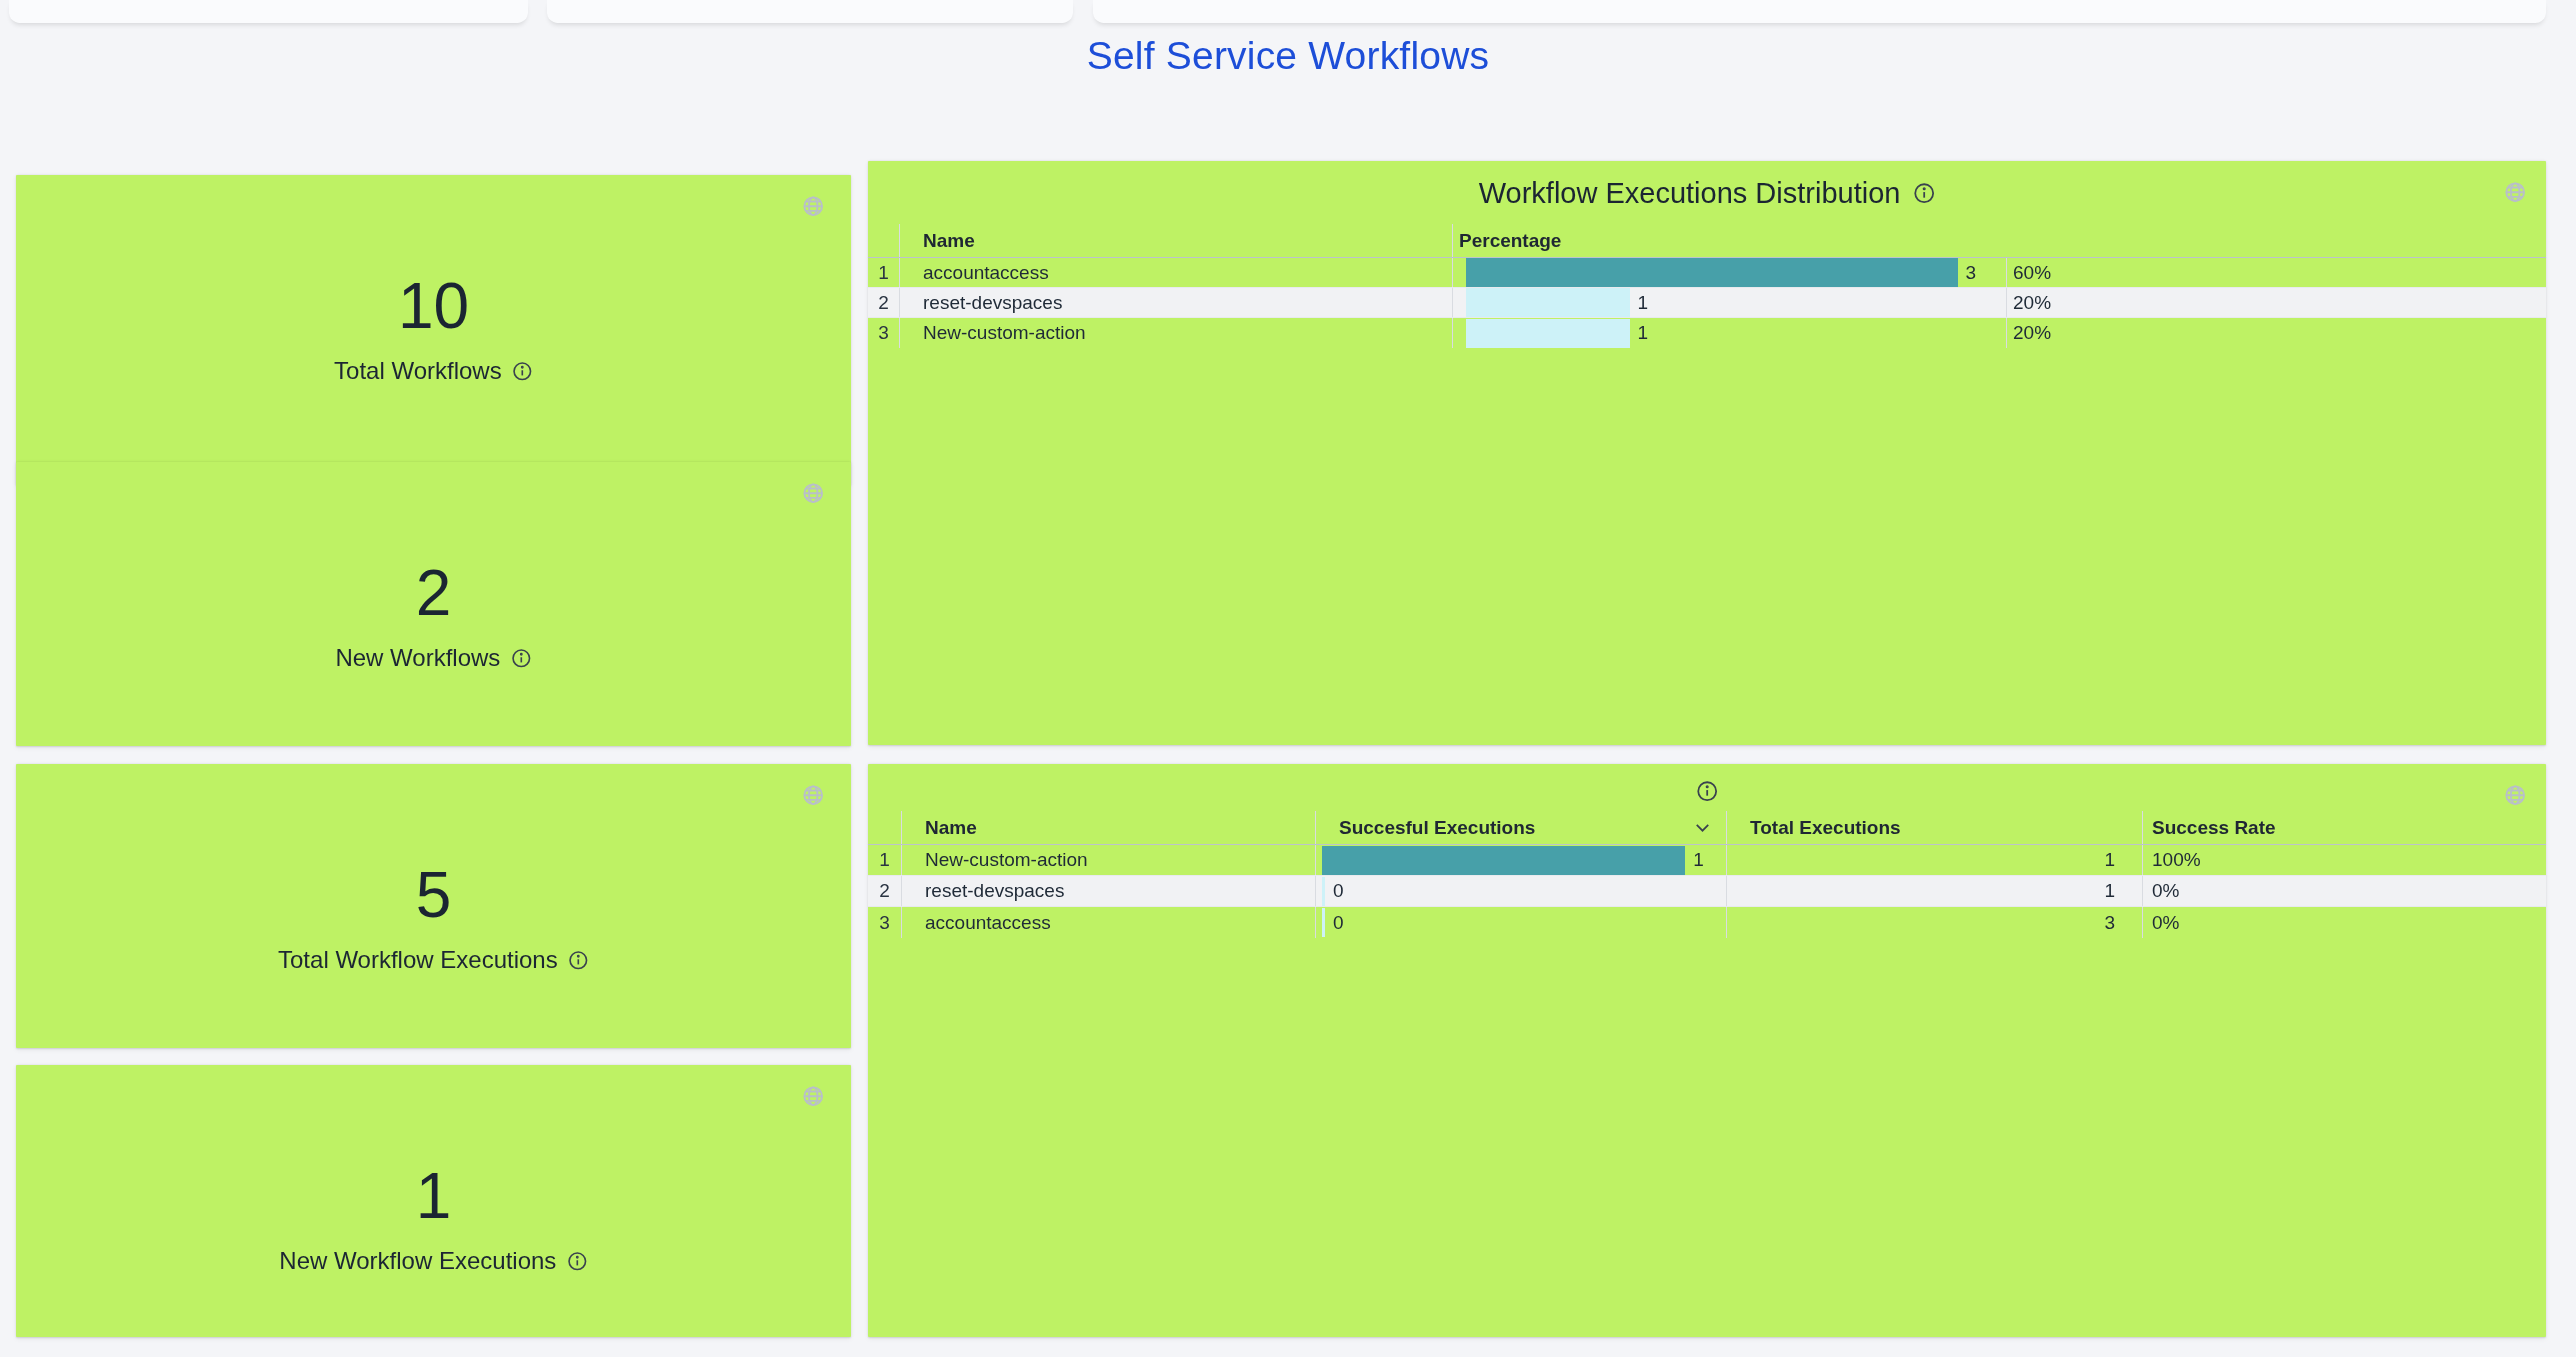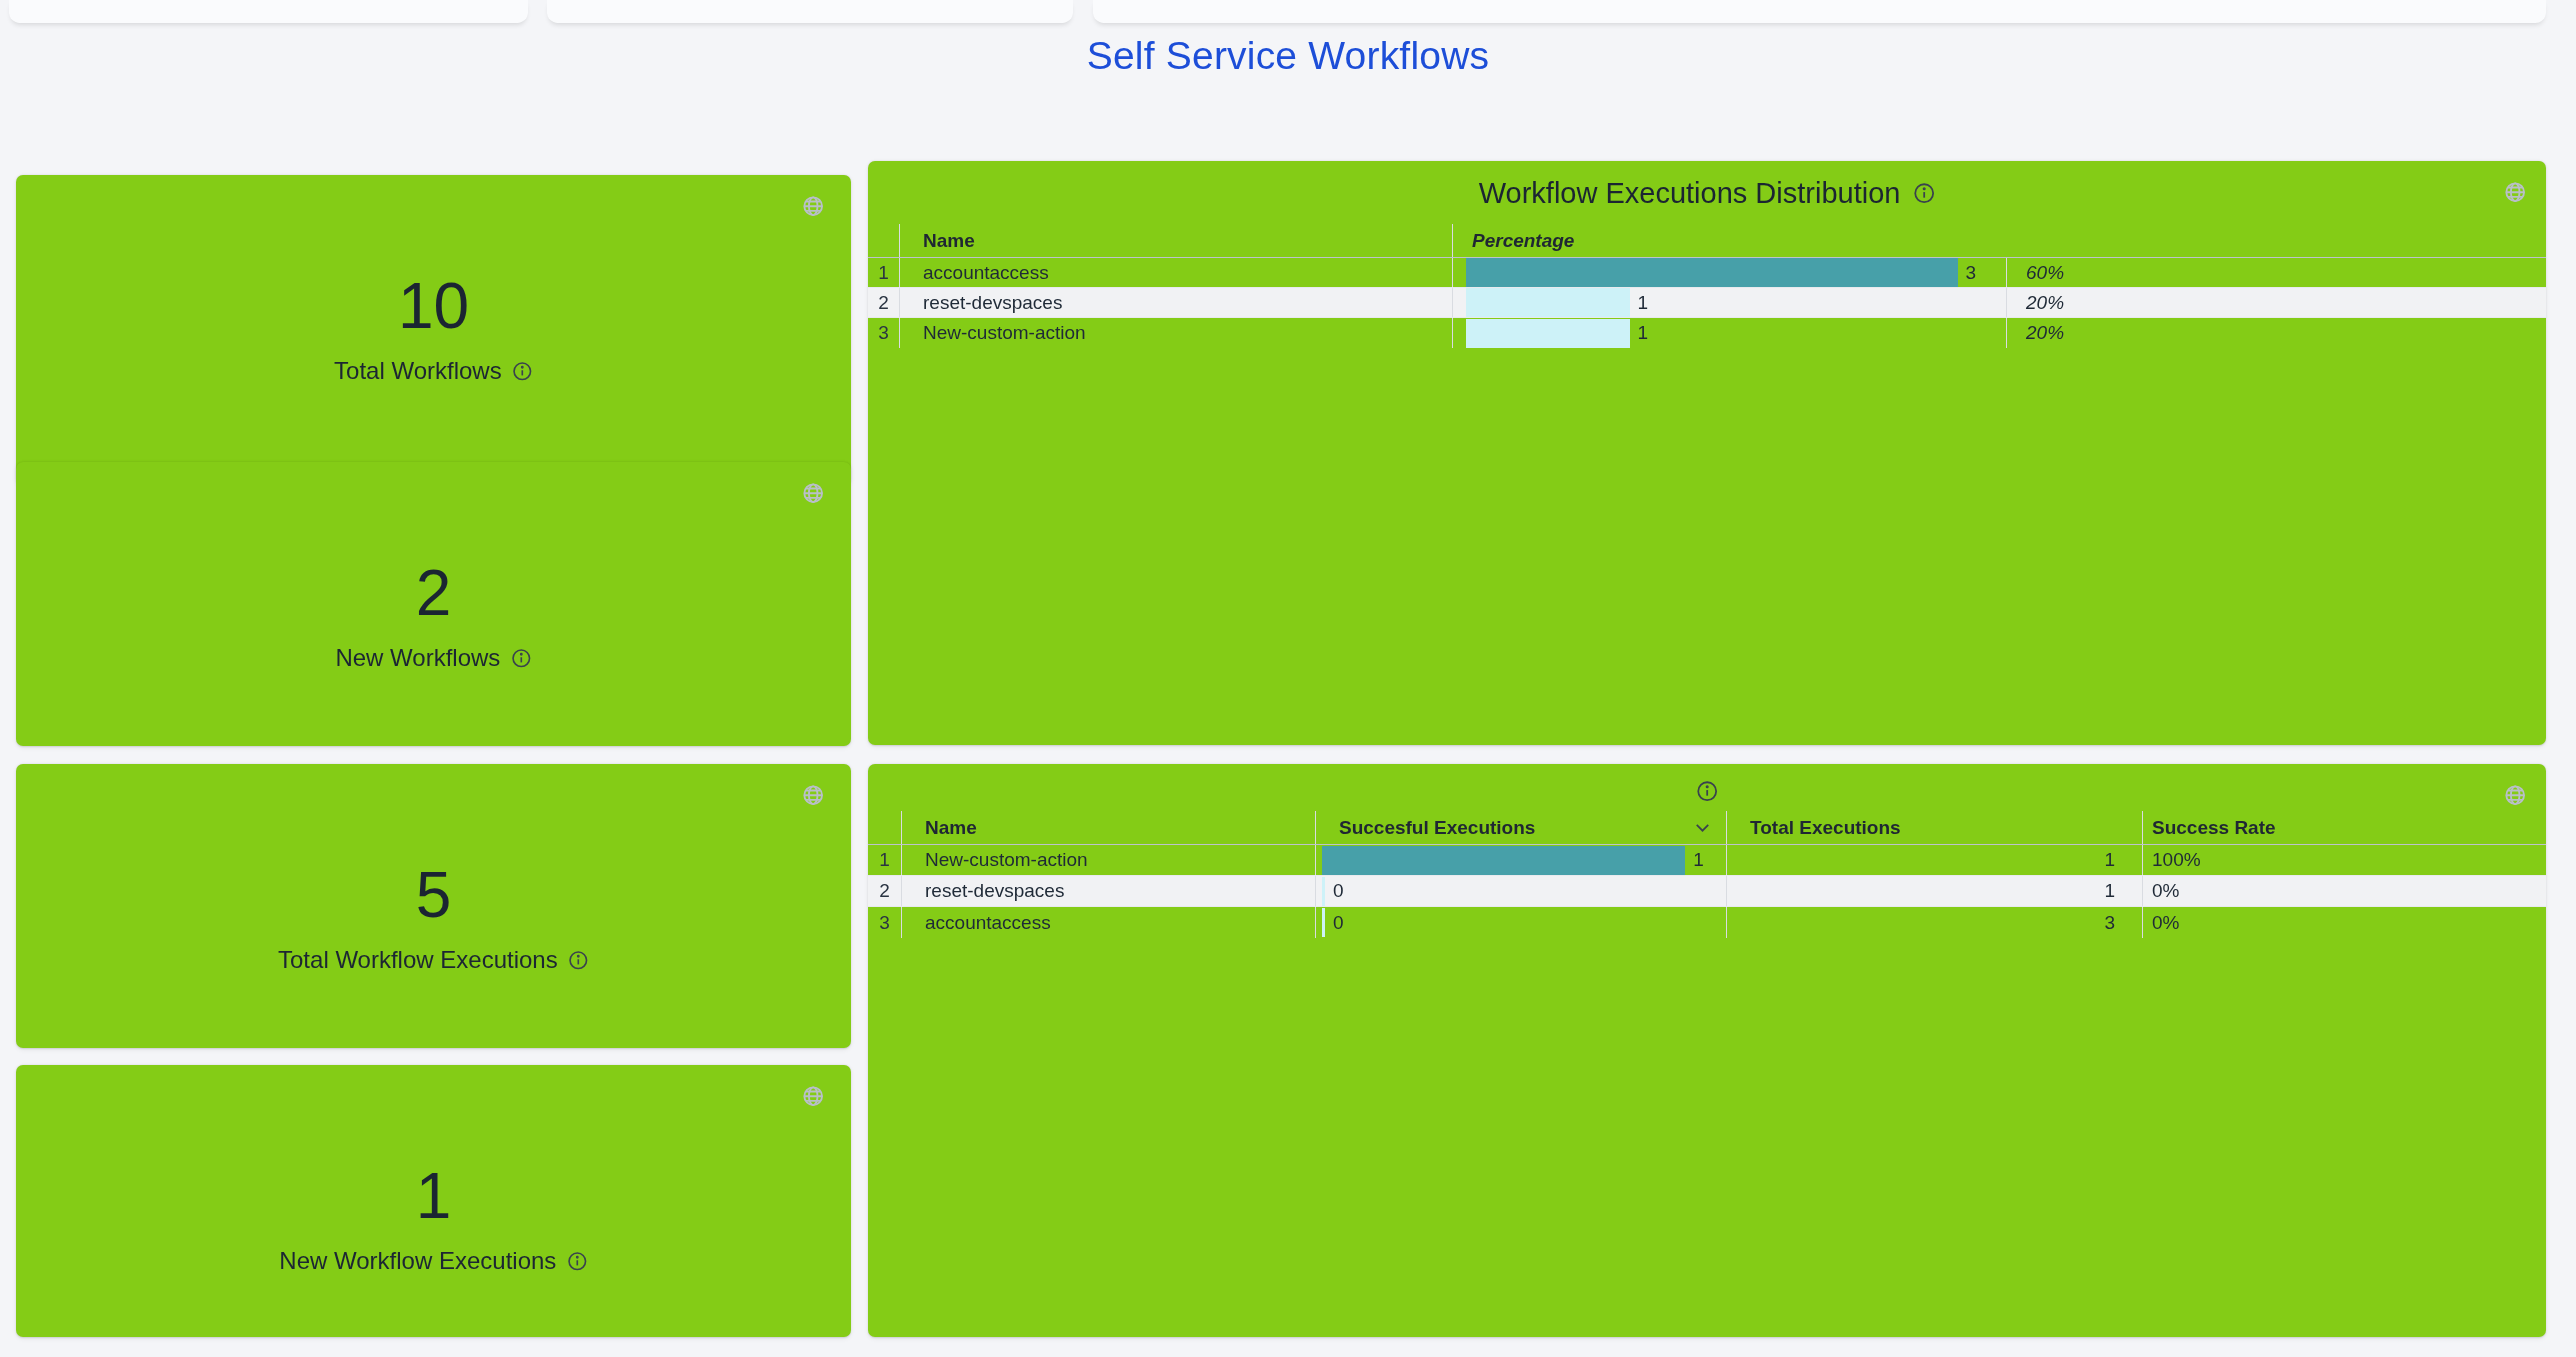--- a/index.html
+++ b/index.html
@@ -17,21 +17,21 @@
   .strip-2 { left:547px;  width:526px; }
   .strip-3 { left:1093px; width:1453px; }
 
   .page-title {
     position:absolute; top:32px; left:0; width:100%;
     text-align:center; font-size:39px; line-height:47px; font-weight:500;
     color:#1d4ed8; letter-spacing:0.2px;
   }
 
   .card {
-    position:absolute; background:#84cc16; border-radius:7px;
+    position:absolute; background:#bef264; border-radius:1px;
     box-shadow:0 0.9px 1.8px rgba(0,0,0,.12), 0 1.8px 5.4px rgba(0,0,0,.06);
   }
   .globe { position:absolute; top:19.7px; line-height:0; }
   .stat-card .globe { right:27px; }
   .table-card .globe { right:19.7px; }
 
   
   .stat-card { left:16px; width:835px; }
   .stat-card.c1 { top:175px;  height:310px; }
   .stat-card.c2 { top:462px;  height:284px; }
@@ -62,21 +62,21 @@
   .thead { height:34px; border-bottom:1.8px solid #bcc3cc; }
   .t1 .tr { height:30px; }
   .t2 .tr { height:31px; }
   .tr:not(:last-child) { border-bottom:0.9px solid #e8eaee; }
   .tr.striped { background:#f1f2f4; }
   .th, .td { display:flex; align-items:center; font-size:19px; color:#1f2a37; overflow:hidden; white-space:nowrap; }
   .th { font-weight:bold; color:#1f2733; }
   .th:not(.idx), .td:not(.idx) { border-left:0.9px solid #d9dce1; }
   .idx { justify-content:center; color:#2a3442; }
   .cell-name { padding-left:23px; }
-  .cell-pct  { padding-left:19px;font-style:italic; }
+  .cell-pct  { padding-left:6px; }
   .cell-rate { padding-left:9px; }
   .cell-total{ justify-content:flex-end; padding-right:27px; }
   .th.sortable { justify-content:space-between; padding-right:16px; }
   .bar-cell { padding-left:12.5px; }
   .t2 .bar-cell { padding-left:6.3px; }
   .bar { display:block; height:29px; flex:none; }
   .t1 .bar { --barmax:550; }
   .t2 .bar { --barmax:406; }
   .bar-hi { background:#47a0a9; }
   .bar-lo { background:#cdf2f8; }

